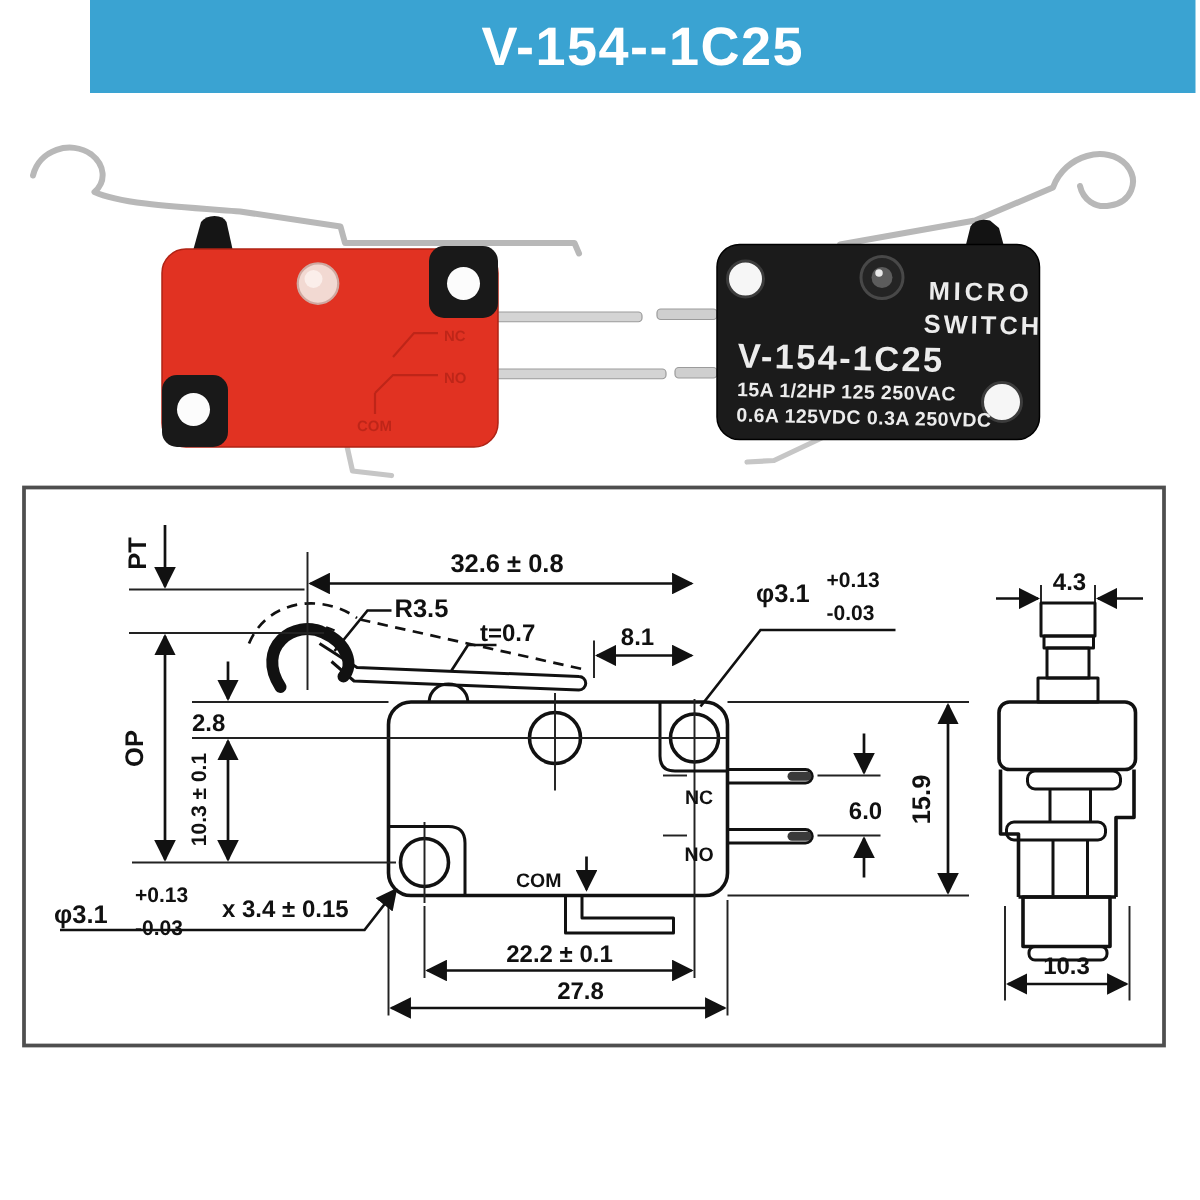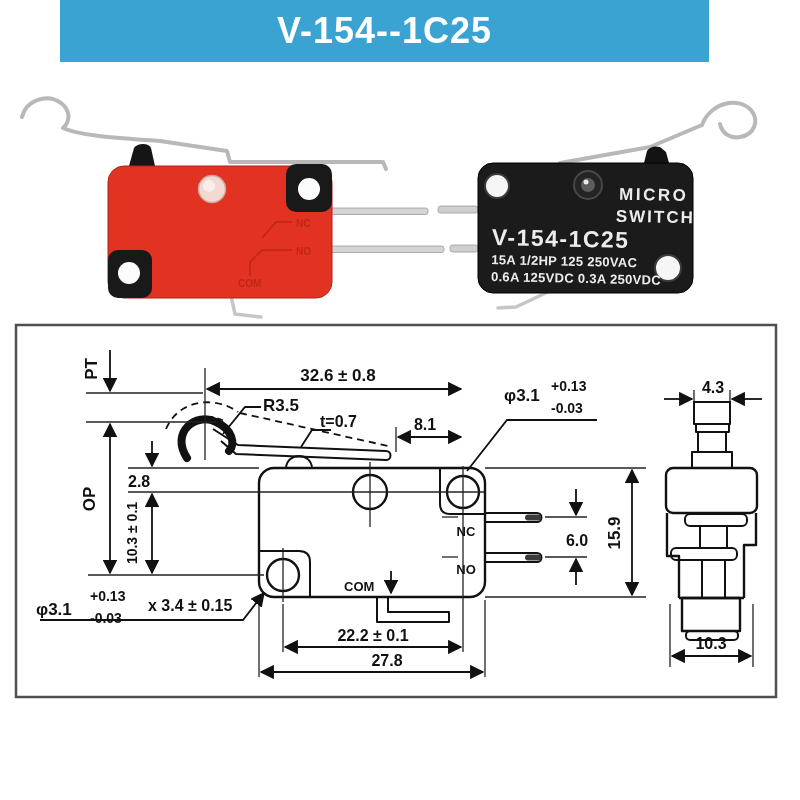--- a/index.html
+++ b/index.html
@@ -1,18 +1,18 @@
 <!DOCTYPE html>
 <html><head>
 <meta charset="utf-8">
 <style>
   html,body{margin:0;padding:0;background:#ffffff;}
   body{width:800px;height:800px;position:relative;overflow:hidden;
        font-family:"Liberation Sans",sans-serif;}
-  .banner{position:absolute;left:60px;top:0;width:649px;height:62px;
+  .banner{position:absolute;left:60px;top:0;width:737px;height:62px;
           background:#3aa3d2;display:flex;align-items:center;justify-content:center;}
   .banner span{color:#ffffff;font-size:36px;font-weight:bold;letter-spacing:1px;}
   svg{position:absolute;left:0;top:0;}
   .oline{fill:none;stroke:#111;stroke-width:2.4;stroke-linejoin:round;}
   .oline2{fill:none;stroke:#111;stroke-width:2;stroke-linejoin:round;}
   .thin{fill:none;stroke:#222;stroke-width:1.3;}
   .dim{fill:none;stroke:#111;stroke-width:1.8;}
   .dash{fill:none;stroke:#111;stroke-width:1.8;stroke-dasharray:7 5;}
   .dash2{fill:none;stroke:#111;stroke-width:1.5;stroke-dasharray:6 4;}
   .dtext{font-family:"Liberation Sans",sans-serif;font-weight:bold;font-size:17px;fill:#111;}

